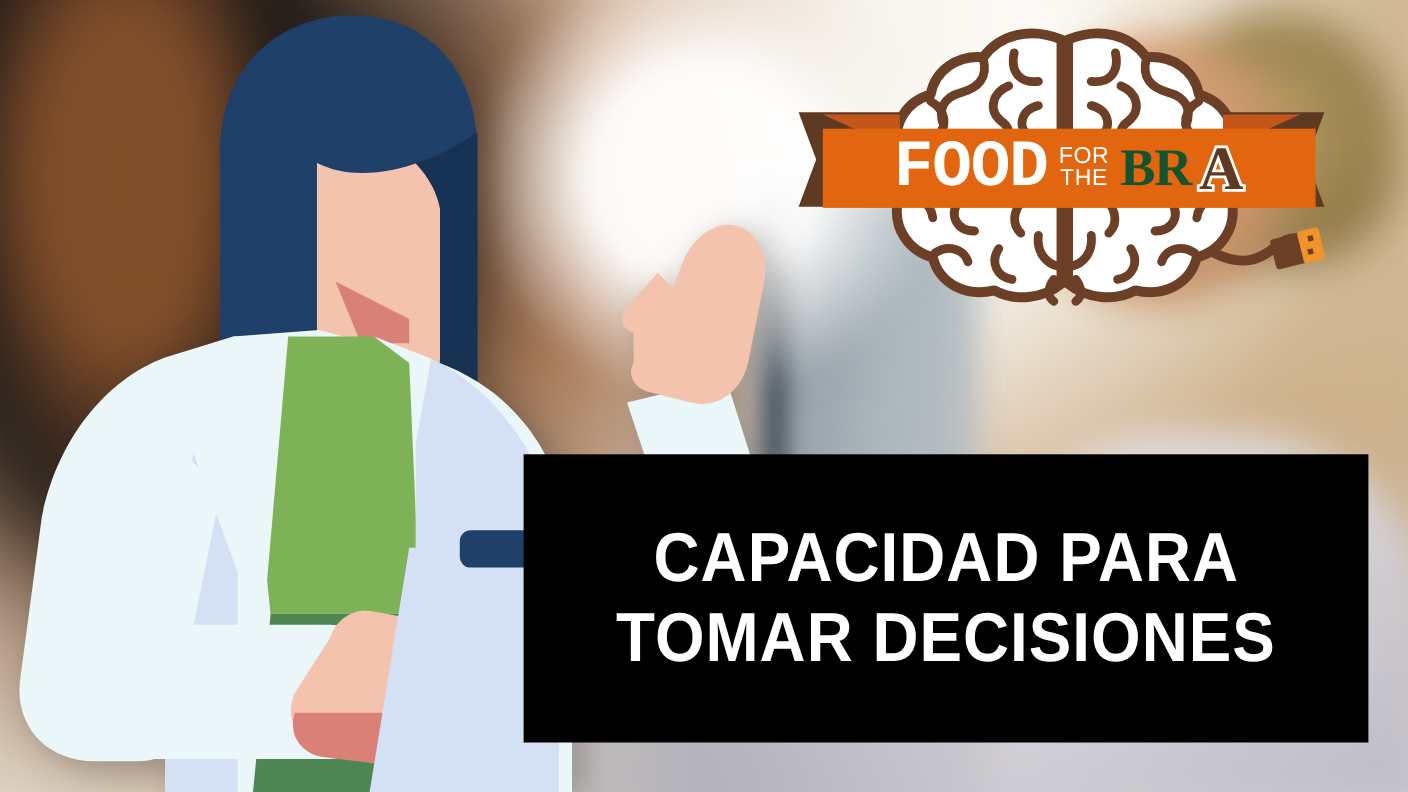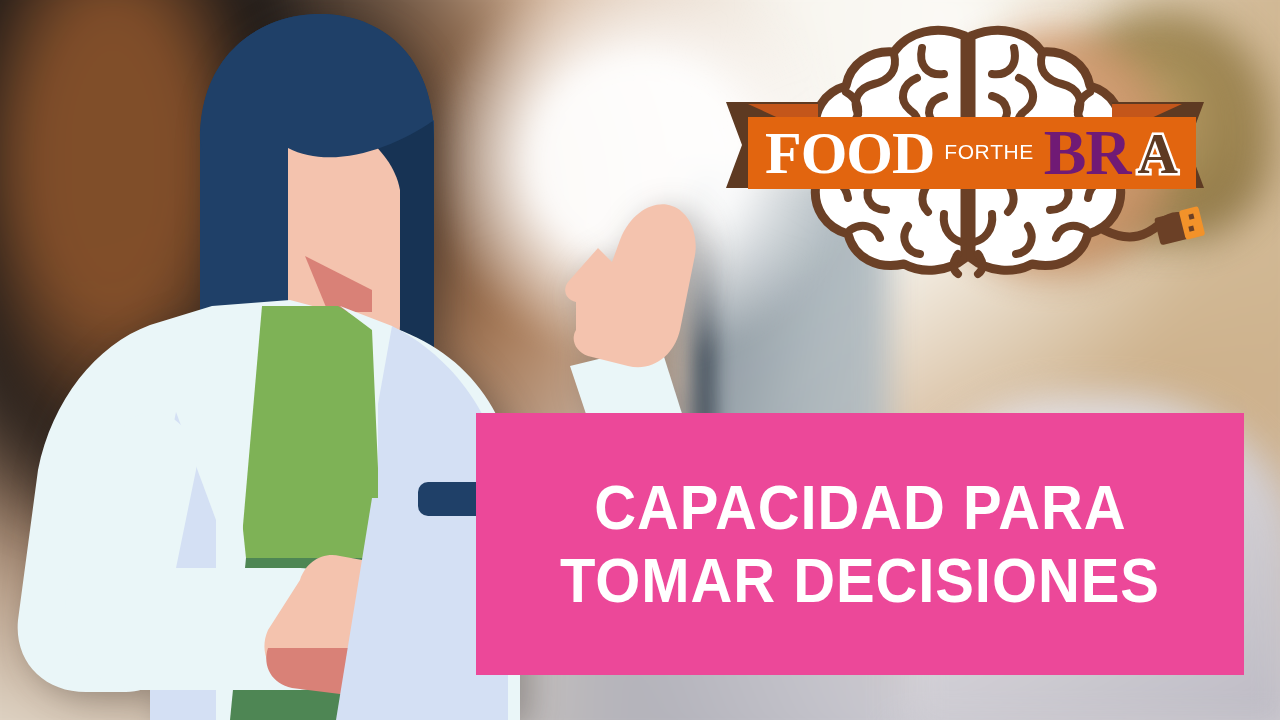--- a/index.html
+++ b/index.html
@@ -127,69 +127,69 @@
   .wordmark-row {
     position: absolute;
     left: 36px; top: 99px;
     width: 448px; height: 72px;
     display: flex;
     align-items: center;
     justify-content: center;
     gap: 6px;
   }
   .wm-food {
-    font-family: Liberation Serif, serif;
+    font-family: Liberation Mono, monospace;
     font-weight: 700;
     font-size: 60px;
     line-height: 1;
     color: #ffffff;
     letter-spacing: -1px;
   }
   .wm-stack {
     display: flex;
-    flex-direction: row;
+    flex-direction: column;
     align-items: center;
     justify-content: center;
     line-height: 0.94;
     margin: 0 4px 2px 4px;
   }
   .wm-for, .wm-the {
     font-family: "Liberation Sans", sans-serif;
     font-weight: 400;
     font-size: 21px;
     color: #ffffff;
     letter-spacing: 0.5px;
   }
   .wm-br, .wm-in {
     font-family: "Liberation Serif", serif;
     font-weight: 700;
-    font-size: 64px;
+    font-size: 48px;
     line-height: 1;
-    color: #701a75;
+    color: #14532d;
     letter-spacing: -1px;
   }
   .wm-a {
     position: relative;
     font-family: "Liberation Serif", serif;
     font-weight: 700;
     font-size: 56px;
     line-height: 1;
     color: #5e3a22;
     -webkit-text-stroke: 5px #ffffff;
     paint-order: stroke fill;
     margin: 0 1px;
     top: 1px;
   }
 
   
   .title-banner {
     position: absolute;
     left: 476px; top: 413px;
     width: 768px; height: 262px;
-    background: #ec4899;
+    background: #000000;
     display: flex;
     flex-direction: column;
     align-items: center;
     justify-content: center;
     gap: 6px;
   }
   .title-line {
     color: #ffffff;
     font-family: "Liberation Sans", sans-serif;
     font-weight: 700;

